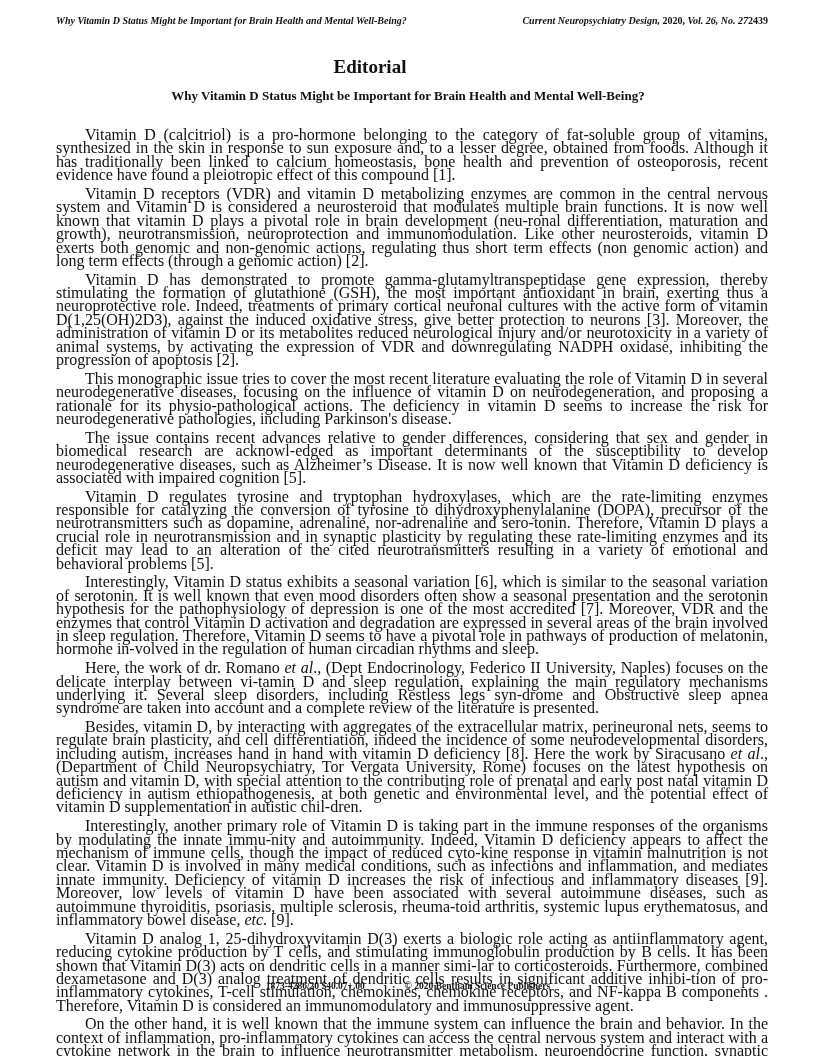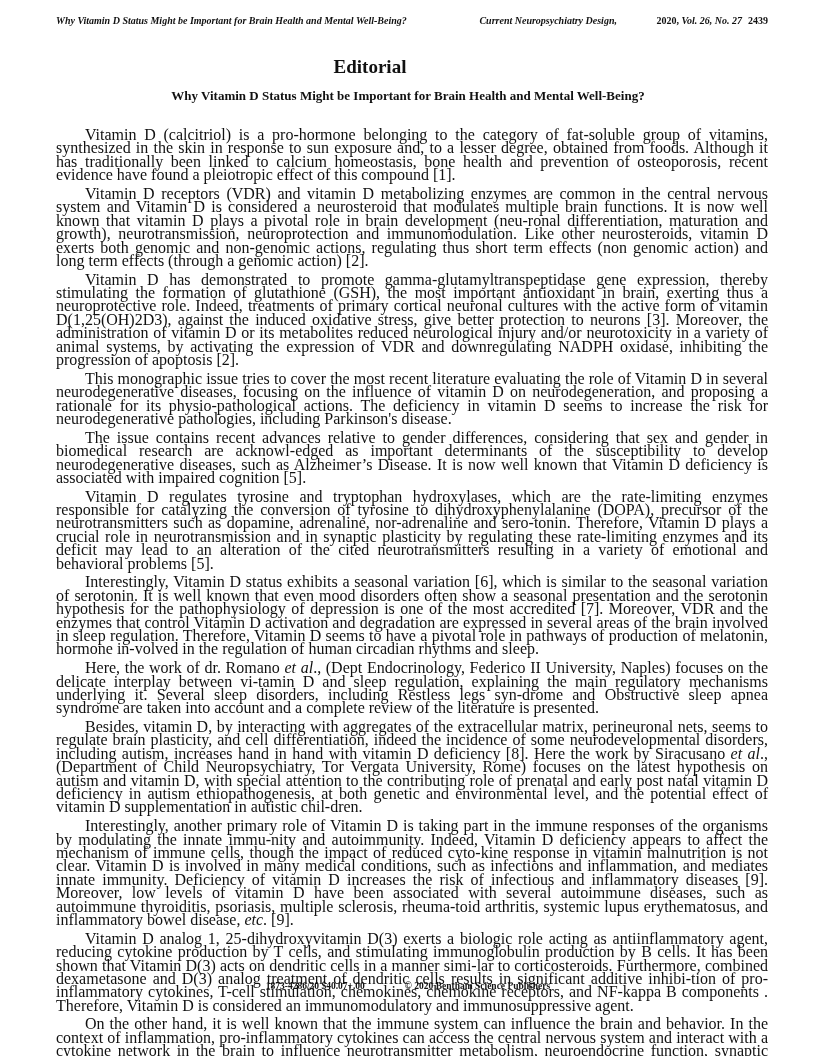--- a/index.html
+++ b/index.html
@@ -2,22 +2,22 @@
 <html><head>
 <meta charset="utf-8">
 <style>
   html, body { margin: 0; padding: 0; background: #ffffff; }
   body { width: 816px; height: 1056px; position: relative; overflow: hidden;
          font-family: "Liberation Serif", "DejaVu Serif", serif; color: #111; }
   .running-head { position: absolute; top: 15px; left: 56px; right: 48px; height: 14px;
          font-size: 10px; font-weight: bold; font-style: italic; }
   .rh-left { position: absolute; left: 0; top: 0; white-space: nowrap; }
   .rh-right { position: absolute; right: 0; top: 0; white-space: nowrap; }
-  .rh-right .up { font-style: normal; margin-left: 37px; }
-  .rh-right .pg { font-style: normal; margin-left: 6px; }
+  .rh-right .up { font-style: normal; }
+  .rh-right .pg { font-style: normal; margin-left: 0; }
   .section-title { position: absolute; top: 56px; left: 0; width: 740px; text-align: center;
          font-size: 19px; font-weight: bold; }
   .article-title { position: absolute; top: 88px; left: 0; width: 816px; text-align: center;
          font-size: 13px; font-weight: bold; }
   .body { position: absolute; top: 128px; left: 56px; width: 712px; font-size: 16px;
           line-height: 13.4px; text-align: justify; hyphens: manual; }
   .body p { margin: 0 0 5.3px 0; text-indent: 29px; }
   .footer { position: absolute; top: 981px; left: 0; width: 816px; text-align: center;
          font-size: 9.5px; font-weight: bold; }
   .footer span { display: inline-block; }

